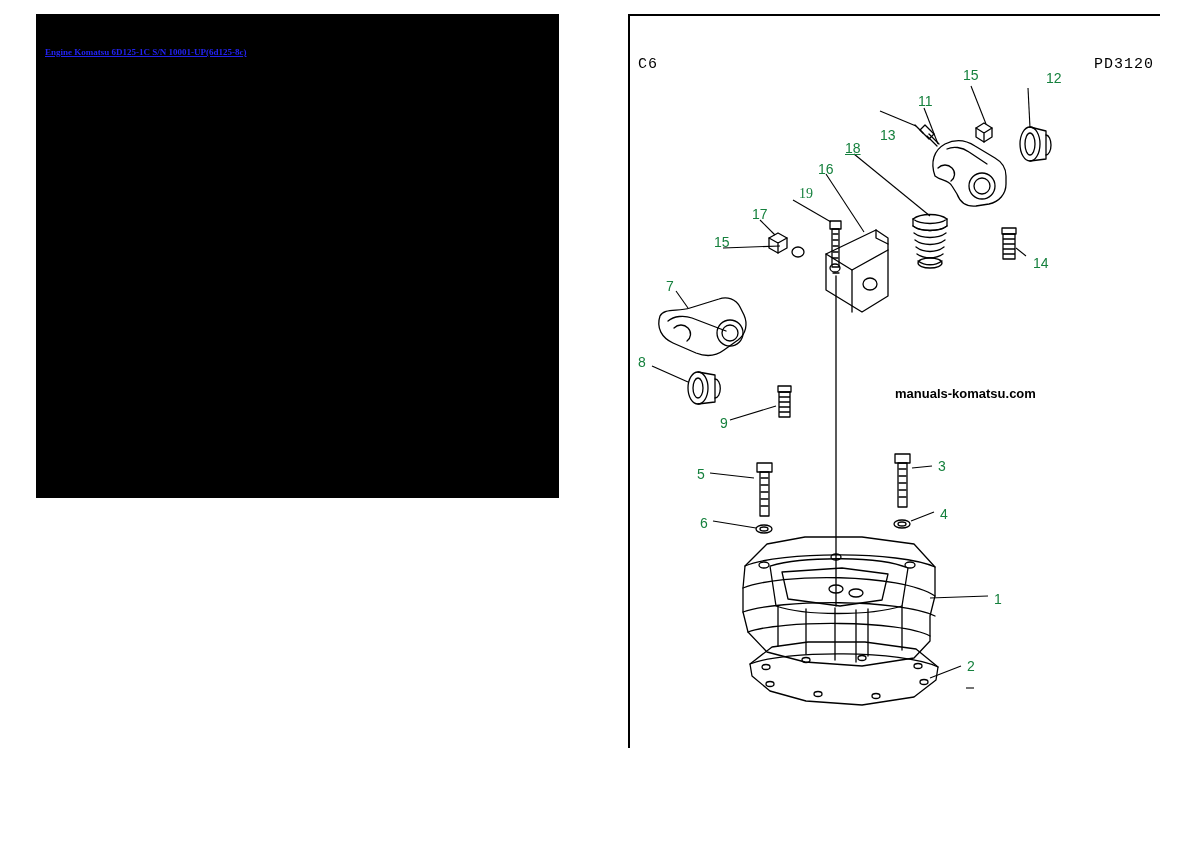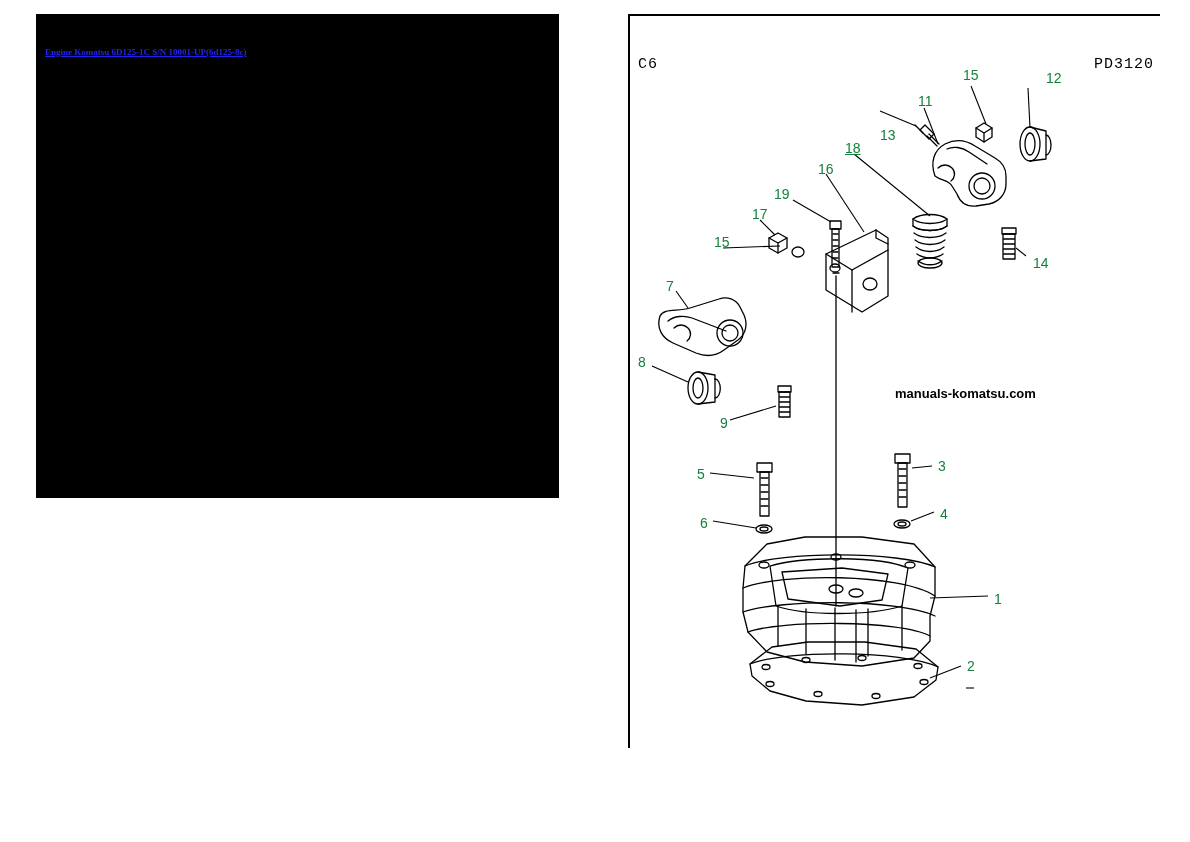--- a/index.html
+++ b/index.html
@@ -254,21 +254,21 @@
   </svg>
 
   <span id="watermark">manuals-komatsu.com</span>
 
   <span class="callout" style="left:333px;top:52px;">15</span>
   <span class="callout" style="left:416px;top:55px;">12</span>
   <span class="callout" style="left:250px;top:83px;margin-top:29px;">13</span>
   <span class="callout" style="left:288px;top:78px;">11</span>
   <span class="callout" style="left:215px;top:125px;text-decoration:underline;">18</span>
   <span class="callout" style="left:188px;top:146px;">16</span>
-  <span class="callout" style="left:144px;top:171px;">19</span>
+  <span class="callout" style="left:169px;top:171px;font-family:Liberation Serif, serif;">19</span>
   <span class="callout" style="left:122px;top:191px;">17</span>
   <span class="callout" style="left:403px;top:240px;">14</span>
   <span class="callout" style="left:84px;top:219px;">15</span>
   <span class="callout" style="left:36px;top:263px;">7</span>
   <span class="callout" style="left:8px;top:339px;">8</span>
   <span class="callout" style="left:90px;top:400px;">9</span>
   <span class="callout" style="left:67px;top:451px;">5</span>
   <span class="callout" style="left:308px;top:443px;">3</span>
   <span class="callout" style="left:70px;top:500px;">6</span>
   <span class="callout" style="left:310px;top:491px;">4</span>

